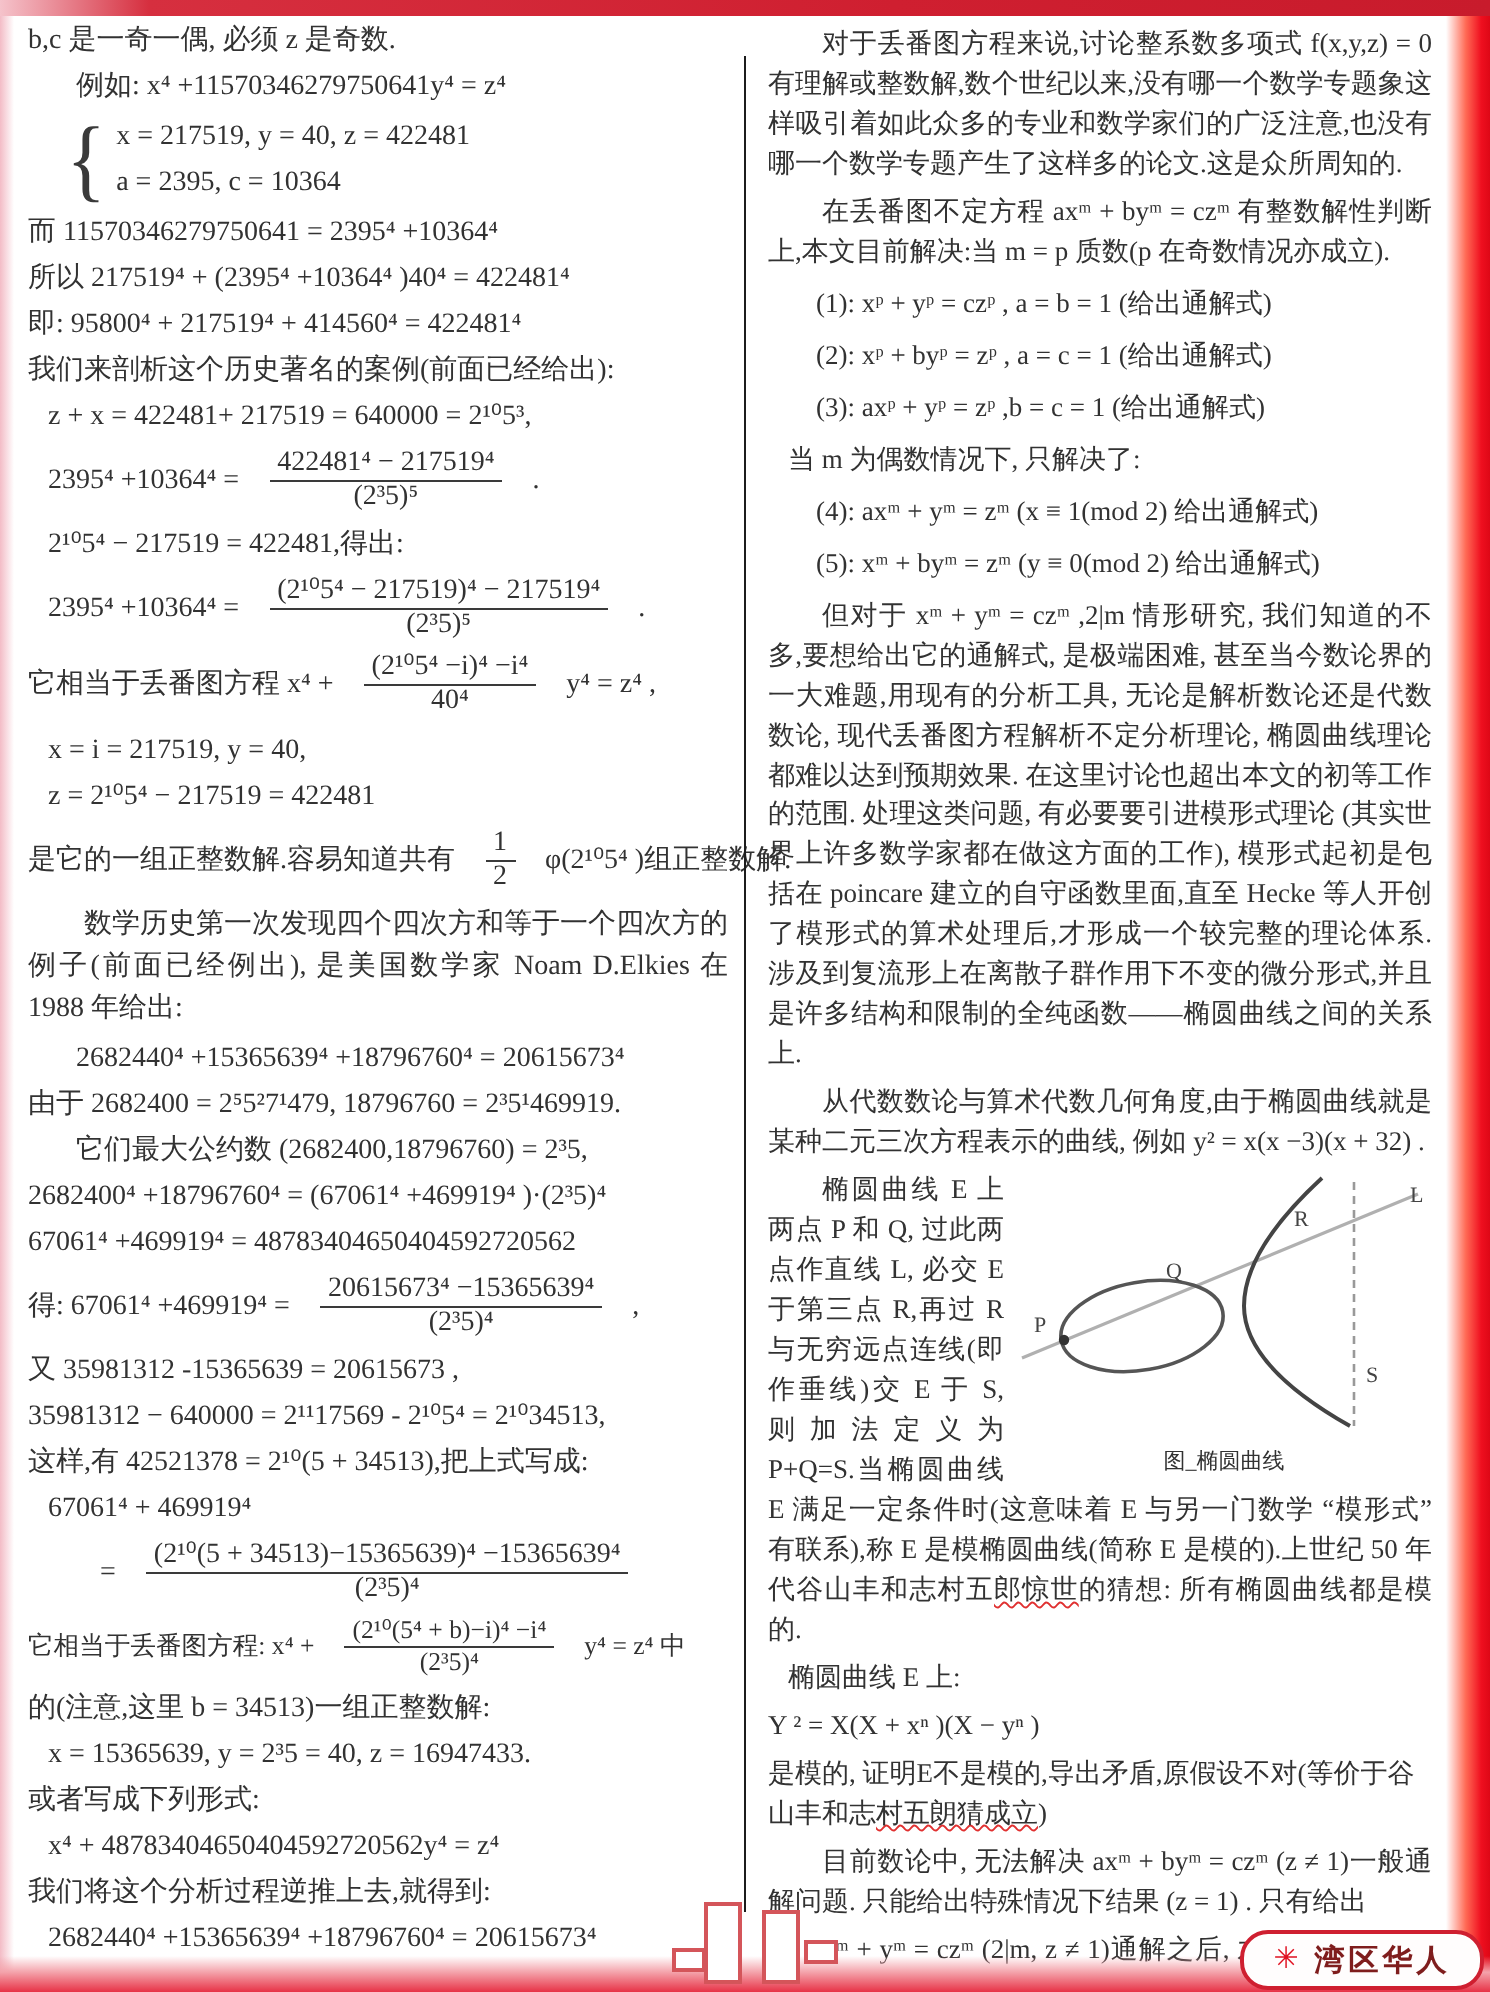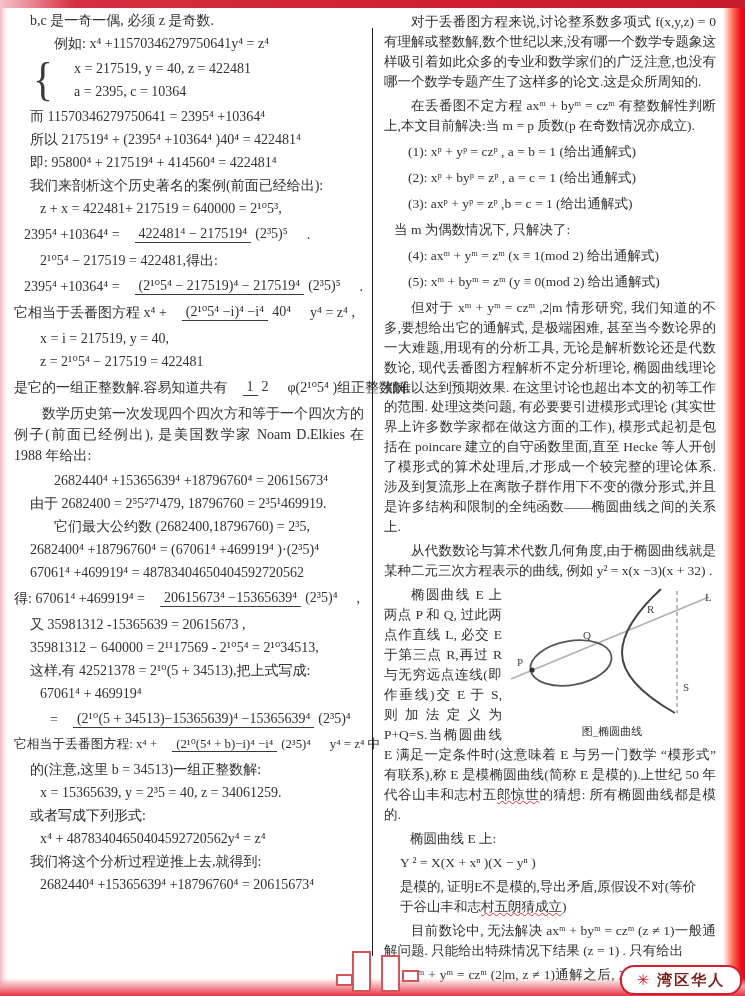--- a/index.html
+++ b/index.html
@@ -15,28 +15,28 @@
     background:linear-gradient(90deg,#ffffff 0%,#ff6a55 45%,#ef0f1f 80%,#de0716 100%);z-index:3;}
   .bar-bottom{position:absolute;left:0;right:0;bottom:0;height:18px;
     background:linear-gradient(180deg,rgba(255,255,255,0) 0%,#f4a3ab 45%,#e73246 100%);z-index:4;}
 
   .divider{position:absolute;left:372px;top:28px;width:1px;height:928px;background:#1c1c1c;z-index:2;}
 
   .col{position:absolute;top:8px;z-index:1;}
   .col-left{left:14px;width:350px;font-size:14px;line-height:1.5;}
   .col-right{left:384px;width:332px;font-size:13.5px;line-height:1.48;}
 
-  .tline{margin:2px 16px;white-space:nowrap;}
+  .tline{margin:2px 0;white-space:nowrap;}
   .para{margin:4px 0;text-align:justify;text-indent:2em;}
   .ind1{padding-left:10px;}
   .ind2{padding-left:24px;}
   .ind3{padding-left:36px;}
 
   .mline{display:flex;align-items:center;gap:13px;margin:5px 0;white-space:nowrap;}
-  .frac{display:inline-flex;flex-direction:row;align-items:center;vertical-align:middle;line-height:1.15;margin:0 2px;}
+  .frac{display:inline-flex;flex-direction:column;align-items:center;vertical-align:middle;line-height:1.15;margin:0 2px;}
   .frac .num{border-bottom:1px solid #3a3a3a;padding:0 4px;}
   .frac .den{padding:0 4px;}
   .tight{font-size:12.8px;}
 
   .sys{display:flex;align-items:center;margin:2px 0 2px 18px;}
   .brace{font-size:46px;font-weight:300;line-height:1;margin-right:4px;color:#3a3a3a;transform:scaleX(.9);}
 
   .eqlist .tline{margin:6px 0;}
 
   
@@ -150,21 +150,21 @@
     </div>
     <div class="mline tight">
       <span>它相当于丢番图方程: x⁴ +</span>
       <span class="frac">
           <span class="num">(2¹⁰(5⁴ + b)−i)⁴ −i⁴</span>
           <span class="den">(2³5)⁴</span>
         </span>
       <span>y⁴ = z⁴ 中</span>
     </div>
     <div class="tline">的(注意,这里 b = 34513)一组正整数解:</div>
-    <div class="tline ind1">x = 15365639, y = 2³5 = 40, z = 34061259.</div>
+    <div class="tline ind1">x = 15365639, y = 2³5 = 40, z = 16947433.</div>
     <div class="tline">或者写成下列形式:</div>
     <div class="tline ind1">x⁴ + 48783404650404592720562y⁴ = z⁴</div>
     <div class="tline">我们将这个分析过程逆推上去,就得到:</div>
     <div class="tline ind1">2682440⁴ +15365639⁴ +18796760⁴ = 20615673⁴</div>
   </div>
 
   <div class="col col-right">
     <div class="para">对于丢番图方程来说,讨论整系数多项式 f(x,y,z) = 0 有理解或整数解,数个世纪以来,没有哪一个数学专题象这样吸引着如此众多的专业和数学家们的广泛注意,也没有哪一个数学专题产生了这样多的论文.这是众所周知的.</div>
     <div class="para">在丢番图不定方程 axᵐ + byᵐ = czᵐ 有整数解性判断上,本文目前解决:当 m = p 质数(p 在奇数情况亦成立).</div>
     <div class="eqlist">

